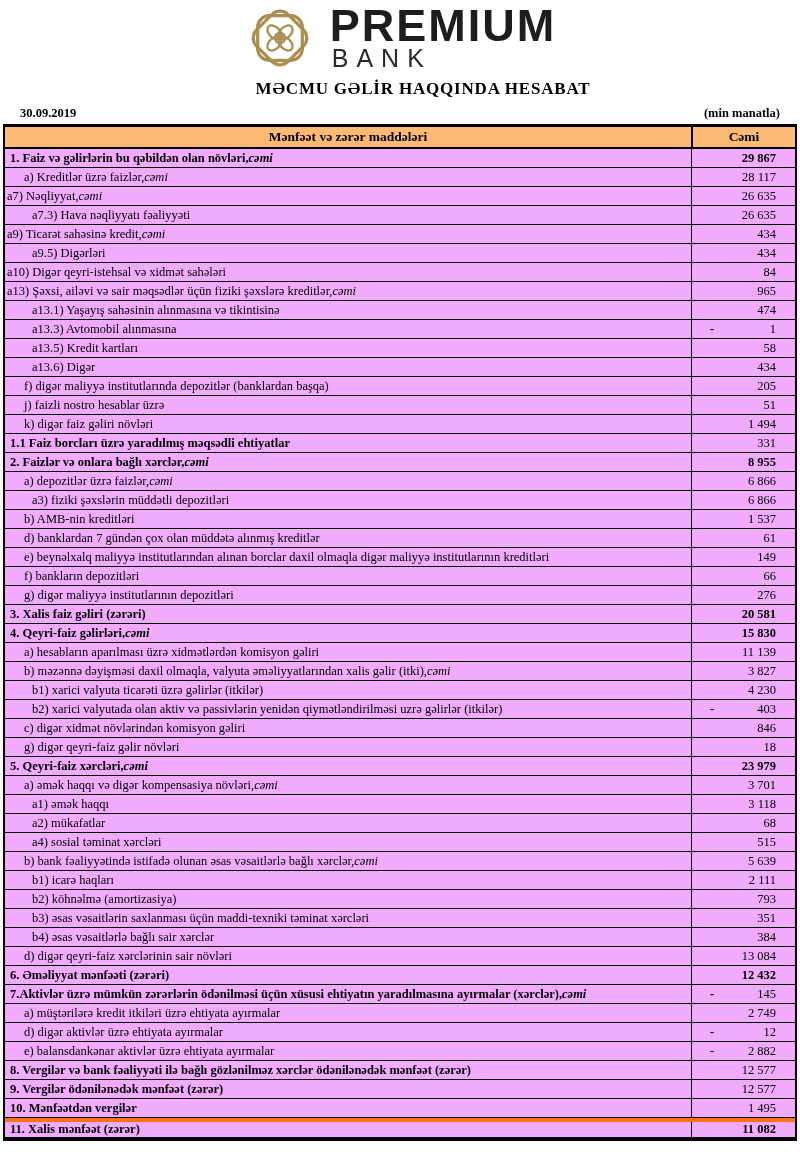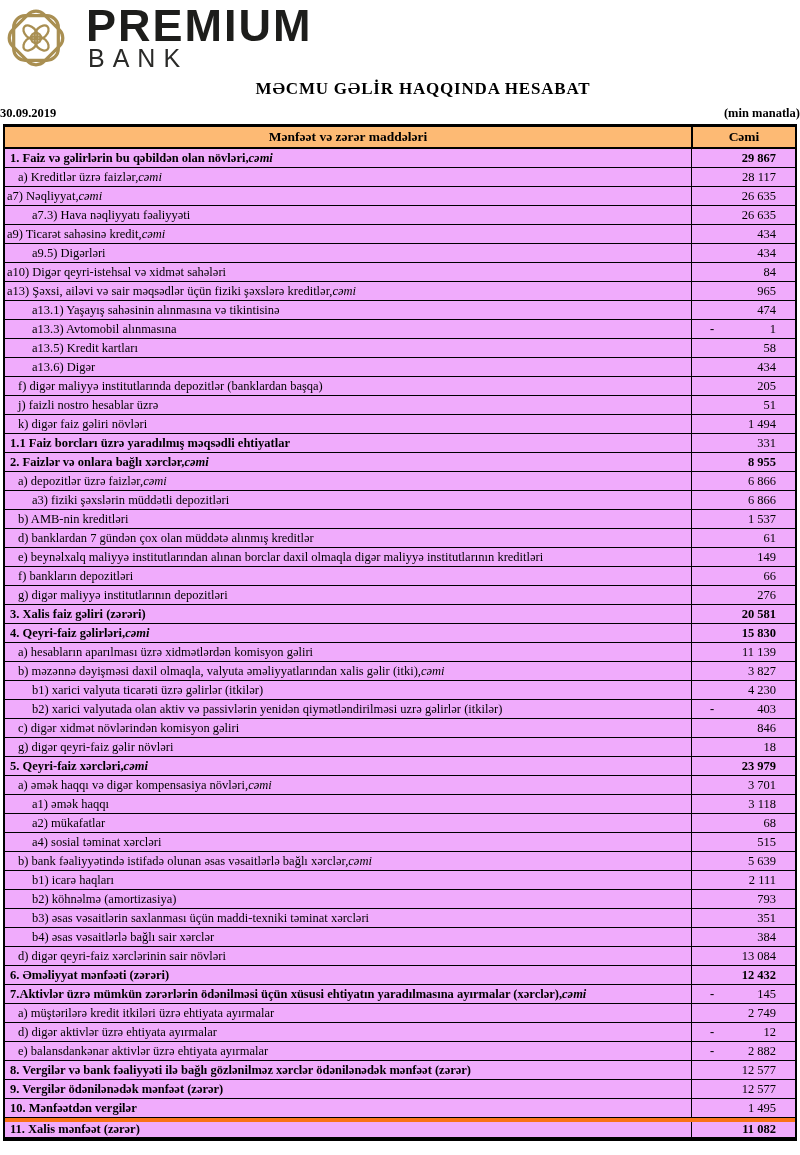--- a/index.html
+++ b/index.html
@@ -7,41 +7,41 @@
   .page {
     position:relative;
     width:800px; height:1155px;
     background:#fff;
     font-family:"Liberation Serif", serif;
     color:#000;
     overflow:hidden;
   }
   
   .logo-row {
-    display:flex; align-items:center;
+    display:flex; justify-content:center; align-items:center;
     gap:14px; height:76px;
   }
   .logo-mark { width:72px; height:72px; }
   .brand-text { display:flex; flex-direction:column; font-family:"Liberation Sans", sans-serif; }
   .brand-name {
     font-size:45px; font-weight:700; letter-spacing:2px;
     line-height:0.92; color:#1d1d1b;
   }
   .brand-sub {
     font-size:25px; font-weight:400; letter-spacing:8px;
     color:#2a2a28; line-height:1.0; margin-left:2px;
   }
   
   .report-title {
     text-align:center; font-weight:bold; font-size:17px;
     letter-spacing:0.8px; margin-top:3px;margin-left:46px;
   }
   .meta-row {
     display:flex; justify-content:space-between;
-    padding:0 0; margin-top:7px;
+    padding:0 20px; margin-top:7px;
     font-weight:bold; font-size:12.5px;
   }
   
   .table {
     margin:3px 3px 0 3px;
     border:2px solid #000;
     border-top:3px solid #000;
     border-bottom:4px solid #000;
   }
   .thead {
@@ -54,21 +54,21 @@
   .row { display:flex; height:19px; border-bottom:1px solid #000; background:#f0abfc; }
   .row:last-child { border-bottom:none; }
   .row.thick-top { border-top:4px solid #f97316; }
   .cell-label {
     flex:1; display:flex; align-items:center;
     font-size:12.5px; white-space:nowrap; overflow:hidden;
   }
   .cell-label i { font-style:italic; }
   .row.bold-label .cell-label { font-weight:bold; }
   .ind0 { padding-left:5px; }
-  .ind1 { padding-left:13px; }
+  .ind1 { padding-left:13px;margin-left:6px; }
   .ind2 { padding-left:2px; }
   .ind3 { padding-left:27px; }
   .cell-value {
     width:104px; border-left:1.5px solid #000;
     display:flex; align-items:center; justify-content:flex-end;
     padding-right:19px; font-size:12.5px; position:relative;
   }
   .cell-value.vbold { font-weight:bold; }
   .minus { position:absolute; left:18px; font-weight:bold; }
 </style>

